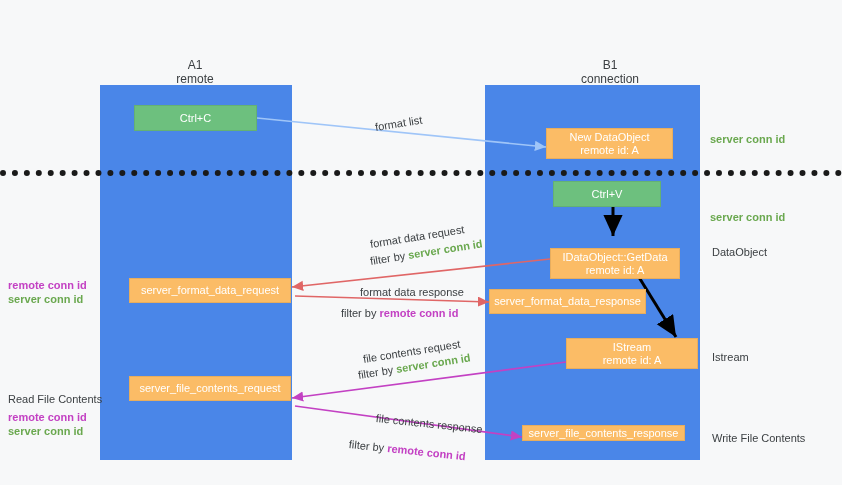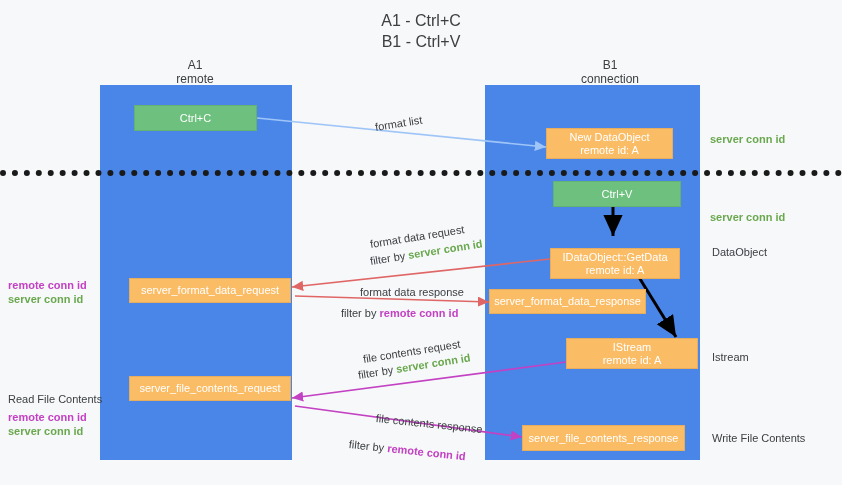--- a/index.html
+++ b/index.html
@@ -48,22 +48,20 @@
   .stack .p{color:#c341c3;font-weight:bold;}
   .stack .g{color:#6aa84f;font-weight:bold;}
   .dashline{position:absolute;left:0;top:170px;width:842px;height:0;
     border-top:6px dotted #1a1a1a;}
 </style>
 </head>
 <body>
 
 <div id="stage">
 
-  <div class="title">A1 - Ctrl+C
-B1 - Ctrl+V</div>
 
   <div class="colhead" style="left:130px;top:58px;width:130px;">A1
 remote</div>
   <div class="col" style="left:100px;top:85px;width:192px;height:375px;"></div>
 
   <div class="colhead" style="left:545px;top:58px;width:130px;">B1
 connection</div>
   <div class="col" style="left:485px;top:85px;width:215px;height:375px;"></div>
 
   <svg id="wires" viewBox="0 0 842 485">
@@ -109,39 +107,39 @@
 
   <div class="node orange" style="left:129px;top:376px;width:162px;height:25px;">
     <div>server_file_contents_request</div>
   </div>
 
   <div class="node orange" style="left:546px;top:128px;width:127px;height:31px;">
     <div>New DataObject</div>
     <div class="l2">remote id: A</div>
   </div>
 
-  <div class="node green" style="left:553px;top:181px;width:128px;height:26px;">
+  <div class="node green" style="left:553px;top:181px;width:108px;height:26px;">
     <div>Ctrl+V</div>
   </div>
 
   <div class="node orange" style="left:550px;top:236px;width:130px;height:31px;margin-top:12px;">
     <div>IDataObject::GetData</div>
     <div class="l2">remote id: A</div>
   </div>
 
   <div class="node orange" style="left:489px;top:289px;width:157px;height:25px;">
     <div>server_format_data_response</div>
   </div>
 
   <div class="node orange" style="left:566px;top:338px;width:132px;height:31px;">
     <div>IStream</div>
     <div class="l2">remote id: A</div>
   </div>
 
-  <div class="node orange" style="left:522px;top:425px;width:163px;height:26px;">
+  <div class="node orange" style="left:522px;top:425px;width:163px;height:16px;">
     <div>server_file_contents_response</div>
   </div>
 
   <div class="lbl rot-up" style="left:375px;top:120px;">format list</div>
 
   <div class="lbl rot-up" style="left:370px;top:237px;">format data request</div>
   <div class="lbl rot-up" style="left:370px;top:254px;">
     <span class="mix">filter by </span><span class="green" style="font-weight:bold;color:#6aa84f;">server conn id</span>
   </div>
 

